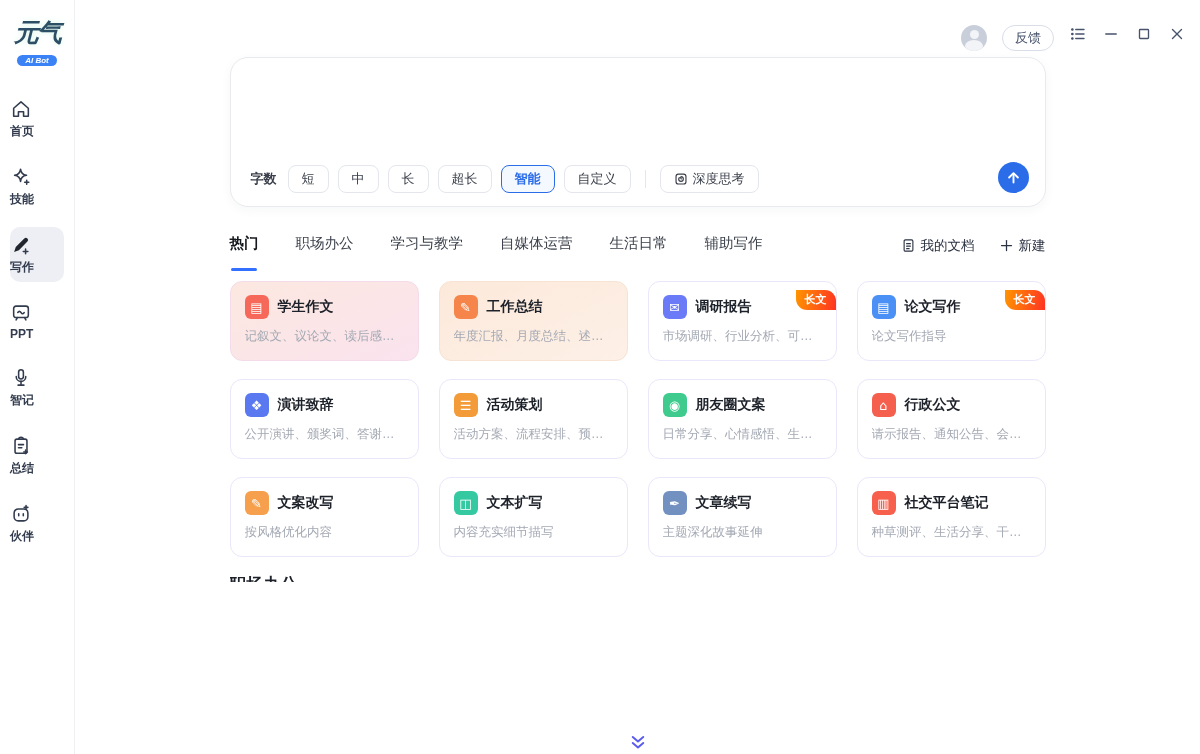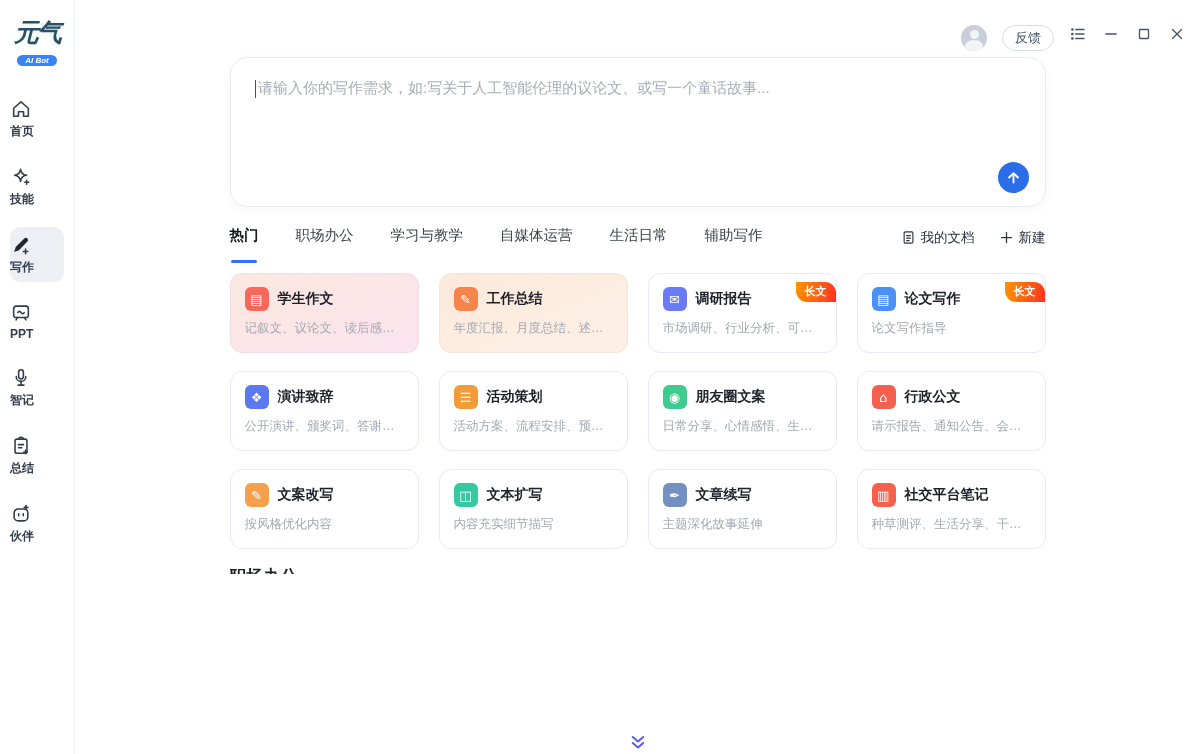--- a/index.html
+++ b/index.html
@@ -46,21 +46,21 @@
   .word-label { font-size:13px; color:#3a3f4a; font-weight:600; margin-right:2px; }
   .pill { height:28px; padding:0 13px; display:inline-flex; align-items:center; gap:5px; border:1px solid #e3e6ec;
     border-radius:8px; background:#fff; font-size:13px; color:#3a3f4a; cursor:pointer; white-space:nowrap; }
   .pill.selected { border-color:#2b6de9; color:#2b6de9; background:#f4f8ff; font-weight:700; }
   .bar-divider { width:1px; height:18px; background:#e3e6ec; margin:0 5px; }
   .send-btn { position:absolute; right:16px; bottom:13px; width:31px; height:31px; border-radius:50%;
     background:#2b6de9; border:none; display:flex; align-items:center; justify-content:center; cursor:pointer; }
   .send-btn svg { width:15px; height:15px; }
 
   
-  .tabsrow { width:816px; margin:19px auto 0; display:flex; justify-content:space-between; align-items:center; }
+  .tabsrow { width:816px; margin:27px auto 0; display:flex; justify-content:space-between; align-items:center; }
   .tabs { display:flex; gap:37px; }
   .tab { font-size:14.5px; color:#3c414b; cursor:pointer; position:relative; padding-bottom:4px; }
   .tab.active { font-weight:800; color:#15181d; }
   .tab.active::after { content:""; position:absolute; left:50%; transform:translateX(-50%); bottom:-14px;
     width:26px; height:3px; border-radius:2px; background:#3370ff; }
   .doc-actions { display:flex; align-items:center; gap:24px; }
   .doc-action { display:flex; align-items:center; gap:5px; font-size:13.5px; color:#2b3242; cursor:pointer; }
   .doc-action svg { width:15px; height:15px; }
 
   
@@ -170,23 +170,38 @@
   <svg class="win-icon" viewBox="0 0 24 24" stroke="#47536b" stroke-width="1.8" stroke-linecap="round">
       <line x1="6" y1="6" x2="18" y2="18"></line>
       <line x1="18" y1="6" x2="6" y2="18"></line>
     </svg>
 </header>
 
 <div class="main">
 
 
   <div class="composer">
-    <div class="composer-input">
-      <span class="caret"></span>
-      <span>请输入你的写作需求，如:写关于人工智能伦理的议论文、或写一个童话故事...</span>
+    <div class="composer-bar">
+      <span class="word-label">字数</span>
+      <span id="length-pills" style="display:inline-flex;gap:9px;">
+          <button class="pill">短</button>
+          <button class="pill">中</button>
+          <button class="pill">长</button>
+          <button class="pill">超长</button>
+          <button class="pill selected">智能</button>
+          <button class="pill">自定义</button>
+        </span>
+      <span class="bar-divider"></span>
+      <button class="pill">
+        <svg width="14" height="14" viewBox="0 0 24 24" fill="none" stroke="#3a3f4a" stroke-width="2" stroke-linecap="round">
+          <rect x="3.5" y="3.5" width="17" height="17" rx="4"></rect>
+          <path d="M12 8 c2.3 0 4 1.7 4 4 s-1.7 4 -4 4 s-4 -1.7 -4 -4 c0 -1.3 1 -2.3 2.3 -2.3 c1.3 0 2.2 1 2.2 2.3"></path>
+        </svg>
+        <span>深度思考</span>
+      </button>
     </div>
     <button class="send-btn">
       <svg viewBox="0 0 24 24" fill="none" stroke="#fff" stroke-width="3" stroke-linecap="round" stroke-linejoin="round">
         <line x1="12" y1="20" x2="12" y2="6"></line>
           <polyline points="5,12 12,5 19,12"></polyline>
       </svg>
     </button>
   </div>
 
   <div class="tabsrow">

